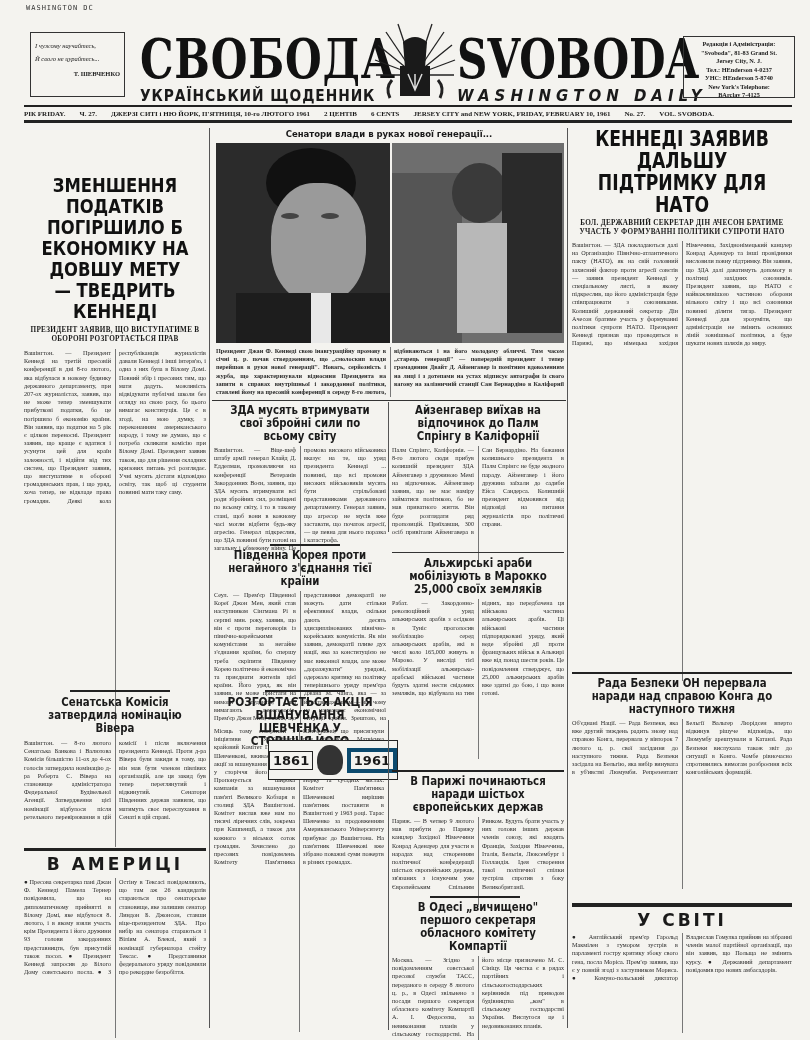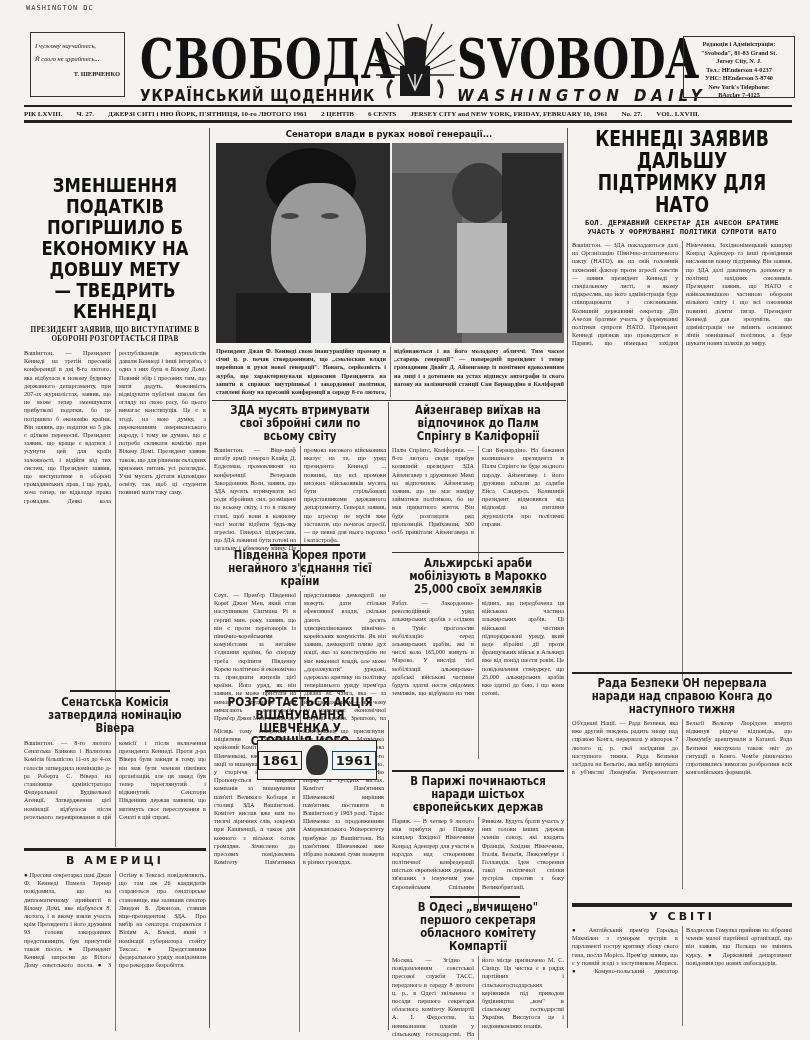--- a/index.html
+++ b/index.html
@@ -60,21 +60,21 @@
   .hl-big {
     font-family: "DejaVu Sans", sans-serif; font-weight: bold; text-align: center; color: #111;
     font-size: 19px; line-height: 19px; transform: scaleX(0.82); transform-origin: center;
   }
   .hl-sub { font-weight: bold; text-align: center; font-size: 7.2px; line-height: 9px; letter-spacing: 0.3px; }
   .hl-mid {
     font-family: "DejaVu Sans", sans-serif; font-weight: bold; text-align: center; font-size: 12px; line-height: 13px;
     transform: scaleX(0.85); transform-origin: center;
   }
   .hl-sec {
-    font-family: "DejaVu Sans", sans-serif; font-weight: bold; text-align: center; font-size: 11px; letter-spacing: 3px;
+    font-family: "DejaVu Sans", sans-serif; font-weight: bold; text-align: center; font-size: 17px; letter-spacing: 3px;
   }
 
   .body-text {
     font-size: 6.2px; line-height: 8.2px; text-align: justify; color: #2a2a2a; overflow: hidden;
     column-gap: 8px; column-rule: 1px solid #777;
   }
   .c2 { column-count: 2; }
 
   .photo { position: absolute; background: #2b2b2b; overflow: hidden; }
   .photo .shape { position: absolute; border-radius: 50%; }
@@ -132,28 +132,28 @@
     <div>Редакція і Адміністрація:</div>
     <div>"Svoboda", 81-83 Grand St.</div>
     <div>Jersey City, N. J.</div>
     <div>Тел.: HEnderson 4-0237</div>
     <div>УНС: HEnderson 5-8740</div>
     <div>New York's Telephone:</div>
     <div>BArclay 7-4125</div>
   </div>
 
   <div class="dateline">
-    <span>РІК LXVIII.</span>
+    <span>РІК FRIDAY.</span>
     <span>Ч. 27.</span>
     <span>ДЖЕРЗІ СИТІ і НЮ ЙОРК, П'ЯТНИЦЯ, 10-го ЛЮТОГО 1961</span>
     <span>2 ЦЕНТІВ</span>
     <span>6 CENTS</span>
     <span>JERSEY CITY and NEW YORK, FRIDAY, FEBRUARY 10, 1961</span>
     <span>No. 27.</span>
-    <span>VOL. LXVIII.</span>
+    <span>VOL. SVOBODA.</span>
   </div>
 
   <div class="col" style="left:24px; top:128px; width:182px;margin-top:47px;">
     <div class="hl-big" style="font-size:20px; line-height:21px;">ЗМЕНШЕННЯ ПОДАТКІВ ПОГІРШИЛО Б ЕКОНОМІКУ НА ДОВШУ МЕТУ — ТВЕДРИТЬ КЕННЕДІ</div>
     <div class="hl-sub" style="margin-top:4px;">ПРЕЗИДЕНТ ЗАЯВИВ, ЩО ВИСТУПАТИМЕ В ОБОРОНІ РОЗГОРТАЄТЬСЯ ПРАВ</div>
     <div class="body-text c2" style="height:418px; margin-top:5px;">Вашінгтон. — Президент Кеннеді на третій пресовій конференції в дні 8-го лютого, яка відбулася в новому будинку державного департаменту, при 207-ох журналістах, заявив, що не може тепер зменшувати прибуткові податки, бо це погіршило б економію країни. Він заявив, що податки на 5 рік є цілком переносні. Президент заявив, що краще є вдатися і усунути цей для країн залежності, і відійти від тих систем, що Президент заявив, що виступатиме в обороні громадянських прав, і що уряд, хоча тепер, не відкладе права громадян. Деякі кола республіканців журналістів давали Кеннеді і інші інтерв'ю, і одна з них була в Білому Домі. Повний збір і пресових тим, що мати дадуть. можливість відвідувати публічні школи без огляду на свою расу, бо цього вимагає конституція. Це є в згоді, на мою думку, з переконанням американського народу, і тому не думаю, що є потреба скликати комісію при Білому Домі. Президент заявив також, що для рішення складних кризових питань усі розглядає. Учні мусять дістати відповідно освіту, так щоб ці студенти повинні мати таку саму.</div>
   </div>
   <div class="hr2" style="left:70px; top:690px; width:100px; height:2px;"></div>
 
   <div class="col" style="left:24px; top:696px; width:182px;">
@@ -217,45 +217,45 @@
     <div class="hl-mid">Альжирські араби мобілізують в Марокко 25,000 своїх земляків</div>
     <div class="body-text c2" style="height:160px; margin-top:3px;">Рабат. — Закордонно-революційний уряд альжирських арабів з осідком в Туніс проголосив мобілізацію серед альжирських арабів, які в числі коло 165,000 живуть в Мароко. У висліді тієї мобілізації альжирсько-арабські військові частини будуть здатні нести свідомих земляків, що відбувала на тим відних, що передбачена ця військова частина альжирських арабів. Ці військові частини підпорядковані уряду, який веде збройні дії проти французьких військ в Альжирі вже від понад шести років. Це повідомлення стверджує, що 25,000 альжирських арабів вже здатні до бою, і що вони готові.</div>
   </div>
 
   <div class="col" style="left:214px; top:695px; width:172px;">
     <div class="hl-mid" style="font-size:12.5px;">РОЗГОРТАЄТЬСЯ АКЦІЯ ВШАНУВАННЯ ШЕВЧЕНКА У СТОРІЧЧЯ ЙОГО СМЕРТИ</div>
   </div>
   <div class="col" style="left:214px; top:727px; width:170px; height:305px;">
     <div class="body-text" style="height:305px; column-count:2;">Місяць тому створений з ініціятиви УККомітету крайовий Комітет Пам'ятника Шевченкові, вживає широкої акції за вшанування Шевченка у сторіччя його смерти. Пропонується широка кампанія за вшанування пам'яті Великого Кобзаря в столиці ЗДА Вашінгтоні. Комітет вислав вже нам по тисячі ліричних слів, зокрема при Кашпенції, а також для кожного з вісьмох соток громадян. Зачислено до пресових повідомлень Комітету Пам'ятника Шевченкові, що присягнули при діяльності Матвієнка Келебка і п. Світланова Горлівського зо 20-го листопада 1960 р. Зазначено, що відбуваються збори в Ню Йорку та сусідніх містах. Комітет Пам'ятника Шевченкові вирішив пам'ятник поставити в Вашінгтоні у 1963 році. Тарас Шевченко за продовженням Американського Університету прибуває до Вашінгтона. На пам'ятник Шевченкові вже зібрано поважні суми пожертв в різних громадах.</div>
   </div>
-  <div class="shev-logo" style="left:257px; top:740px; width:120px; height:40px;">
+  <div class="shev-logo" style="left:268px; top:740px; width:130px; height:40px;">
     <span style="border:1px solid #222; padding:1px 3px;">1861</span>
     <span style="display:inline-block; width:26px; height:30px; margin:0 4px; background:#333; border-radius:50% 50% 40% 40%;"></span>
-    <span style="border:1px solid #0c4a6e; padding:1px 3px;">1961</span>
+    <span style="border:4px solid #0c4a6e; padding:1px 3px;">1961</span>
   </div>
 
   <div class="vr" style="left:388px; top:720px; height:310px;"></div>
 
   <div class="hr2" style="left:392px; top:770px; width:172px; height:2px;"></div>
   <div class="col" style="left:392px; top:775px; width:172px;">
     <div class="hl-mid">В Парижі починаються наради шістьох європейських держав</div>
     <div class="body-text c2" style="height:88px; margin-top:3px;">Париж. — В четвер 9 лютого мав прибути до Парижу канцлер Західної Німеччини Конрад Аденауер для участи в нарадах над створенням політичної конфедерації шістьох європейських держав, зв'язаних з існуючим уже Європейським Спільним Ринком. Будуть брати участь у них голови інших держав членів союзу, які входять Франція, Західня Німеччина, Італія, Бельгія, Люксембург і Голландія. Ідея створення такої політичної спілки зустріла спротив з боку Великобританії.</div>
   </div>
   <div class="hr" style="left:430px; top:896px; width:90px; height:2px; background:#222;"></div>
 
   <div class="col" style="left:392px; top:901px; width:172px;">
     <div class="hl-mid">В Одесі „вичищено" першого секретаря обласного комітету Компартії</div>
     <div class="body-text c2" style="height:100px; margin-top:3px;">Москва. — Згідно з повідомленням совєтської пресової служби ТАСС, переданого в середу 8 лютого ц. р., в Одесі звільнено з посади першого секретаря обласного комітету Компартії А. І. Федосєєва, за невиконання планів у сільському господарстві. На його місце призначено М. С. Сініцу. Ця чистка є в рядах партійних і сільськогосподарських керівників під приводом будівництва „ком" в сільському господарстві України. Вислугося це і недовиконаних планів.</div>
   </div>
 
   <div class="vr" style="left:567px; top:128px; height:900px;"></div>
 
   <div class="col" style="left:572px; top:128px; width:220px;">
     <div class="hl-big" style="font-size:21px; line-height:22px;">КЕННЕДІ ЗАЯВИВ ДАЛЬШУ ПІДТРИМКУ ДЛЯ НАТО</div>
-    <div class="hl-sub" style="margin-top:3px;font-family:Liberation Mono, monospace;">БОЛ. ДЕРЖАВНИЙ СЕКРЕТАР ДІН АЧЕСОН БРАТИМЕ УЧАСТЬ У ФОРМУВАННІ ПОЛІТИКИ СУПРОТИ НАТО</div>
+    <div class="hl-sub" style="margin-top:3px;">БОЛ. ДЕРЖАВНИЙ СЕКРЕТАР ДІН АЧЕСОН БРАТИМЕ УЧАСТЬ У ФОРМУВАННІ ПОЛІТИКИ СУПРОТИ НАТО</div>
     <div class="body-text c2" style="height:440px; margin-top:4px;">Вашінгтон. — ЗДА покладаються далі на Організацію Північно-атлантичного пакту (НАТО), як на свій головний захисний фактор проти агресії совєтів — заявив президент Кеннеді у спеціальному листі, в якому підкреслив, що його адміністрація буде співпрацювати з союзниками. Колишній державний секретар Дін Ачесон братиме участь у формуванні політики супроти НАТО. Президент Кеннеді признав що проводиться в Парижі, що німецька західня Німеччина, Західнонімецький канцлер Конрад Аденауер та інші провідники висловили повну підтримку. Він заявив, що ЗДА далі даватимуть допомогу в політиці західних союзників. Президент заявив, що НАТО є найважливішою частиною оборони вільного світу і що всі союзники повинні ділити тягар. Президент Кеннеді дав зрозуміти, що адміністрація не змінить основних ліній зовнішньої політики, а буде шукати нових шляхів до миру.</div>
   </div>
   <div class="hr2" style="left:572px; top:672px; width:220px; height:2px;"></div>
 
   <div class="col" style="left:572px; top:677px; width:220px;">
     <div class="hl-mid">Рада Безпеки ОН перервала наради над справою Конга до наступного тижня</div>
     <div class="body-text c2" style="height:170px; margin-top:3px;">Об'єднані Нації. — Рада Безпеки, яка вже другий тиждень радить знову над справою Конга, перервала у вівторок 7 лютого ц. р. свої засідання до наступного тижня. Рада Безпеки засідала на Бельгію, яка вибір винувата в уб'ивстві Люмумби. Репрезентант Бельгії Вальтер Люрідсен вперто відкинув рішуче відповідь, що Люмумбу арештували в Катанзі. Рада Безпеки вислухала також звіт до ситуації в Конго. Чомбе рівночасно спротивились вимогам розброєння всіх конголійських формацій.</div>
   </div>
 
   <div class="hr2" style="left:572px; top:903px; width:220px; height:4px;"></div>

